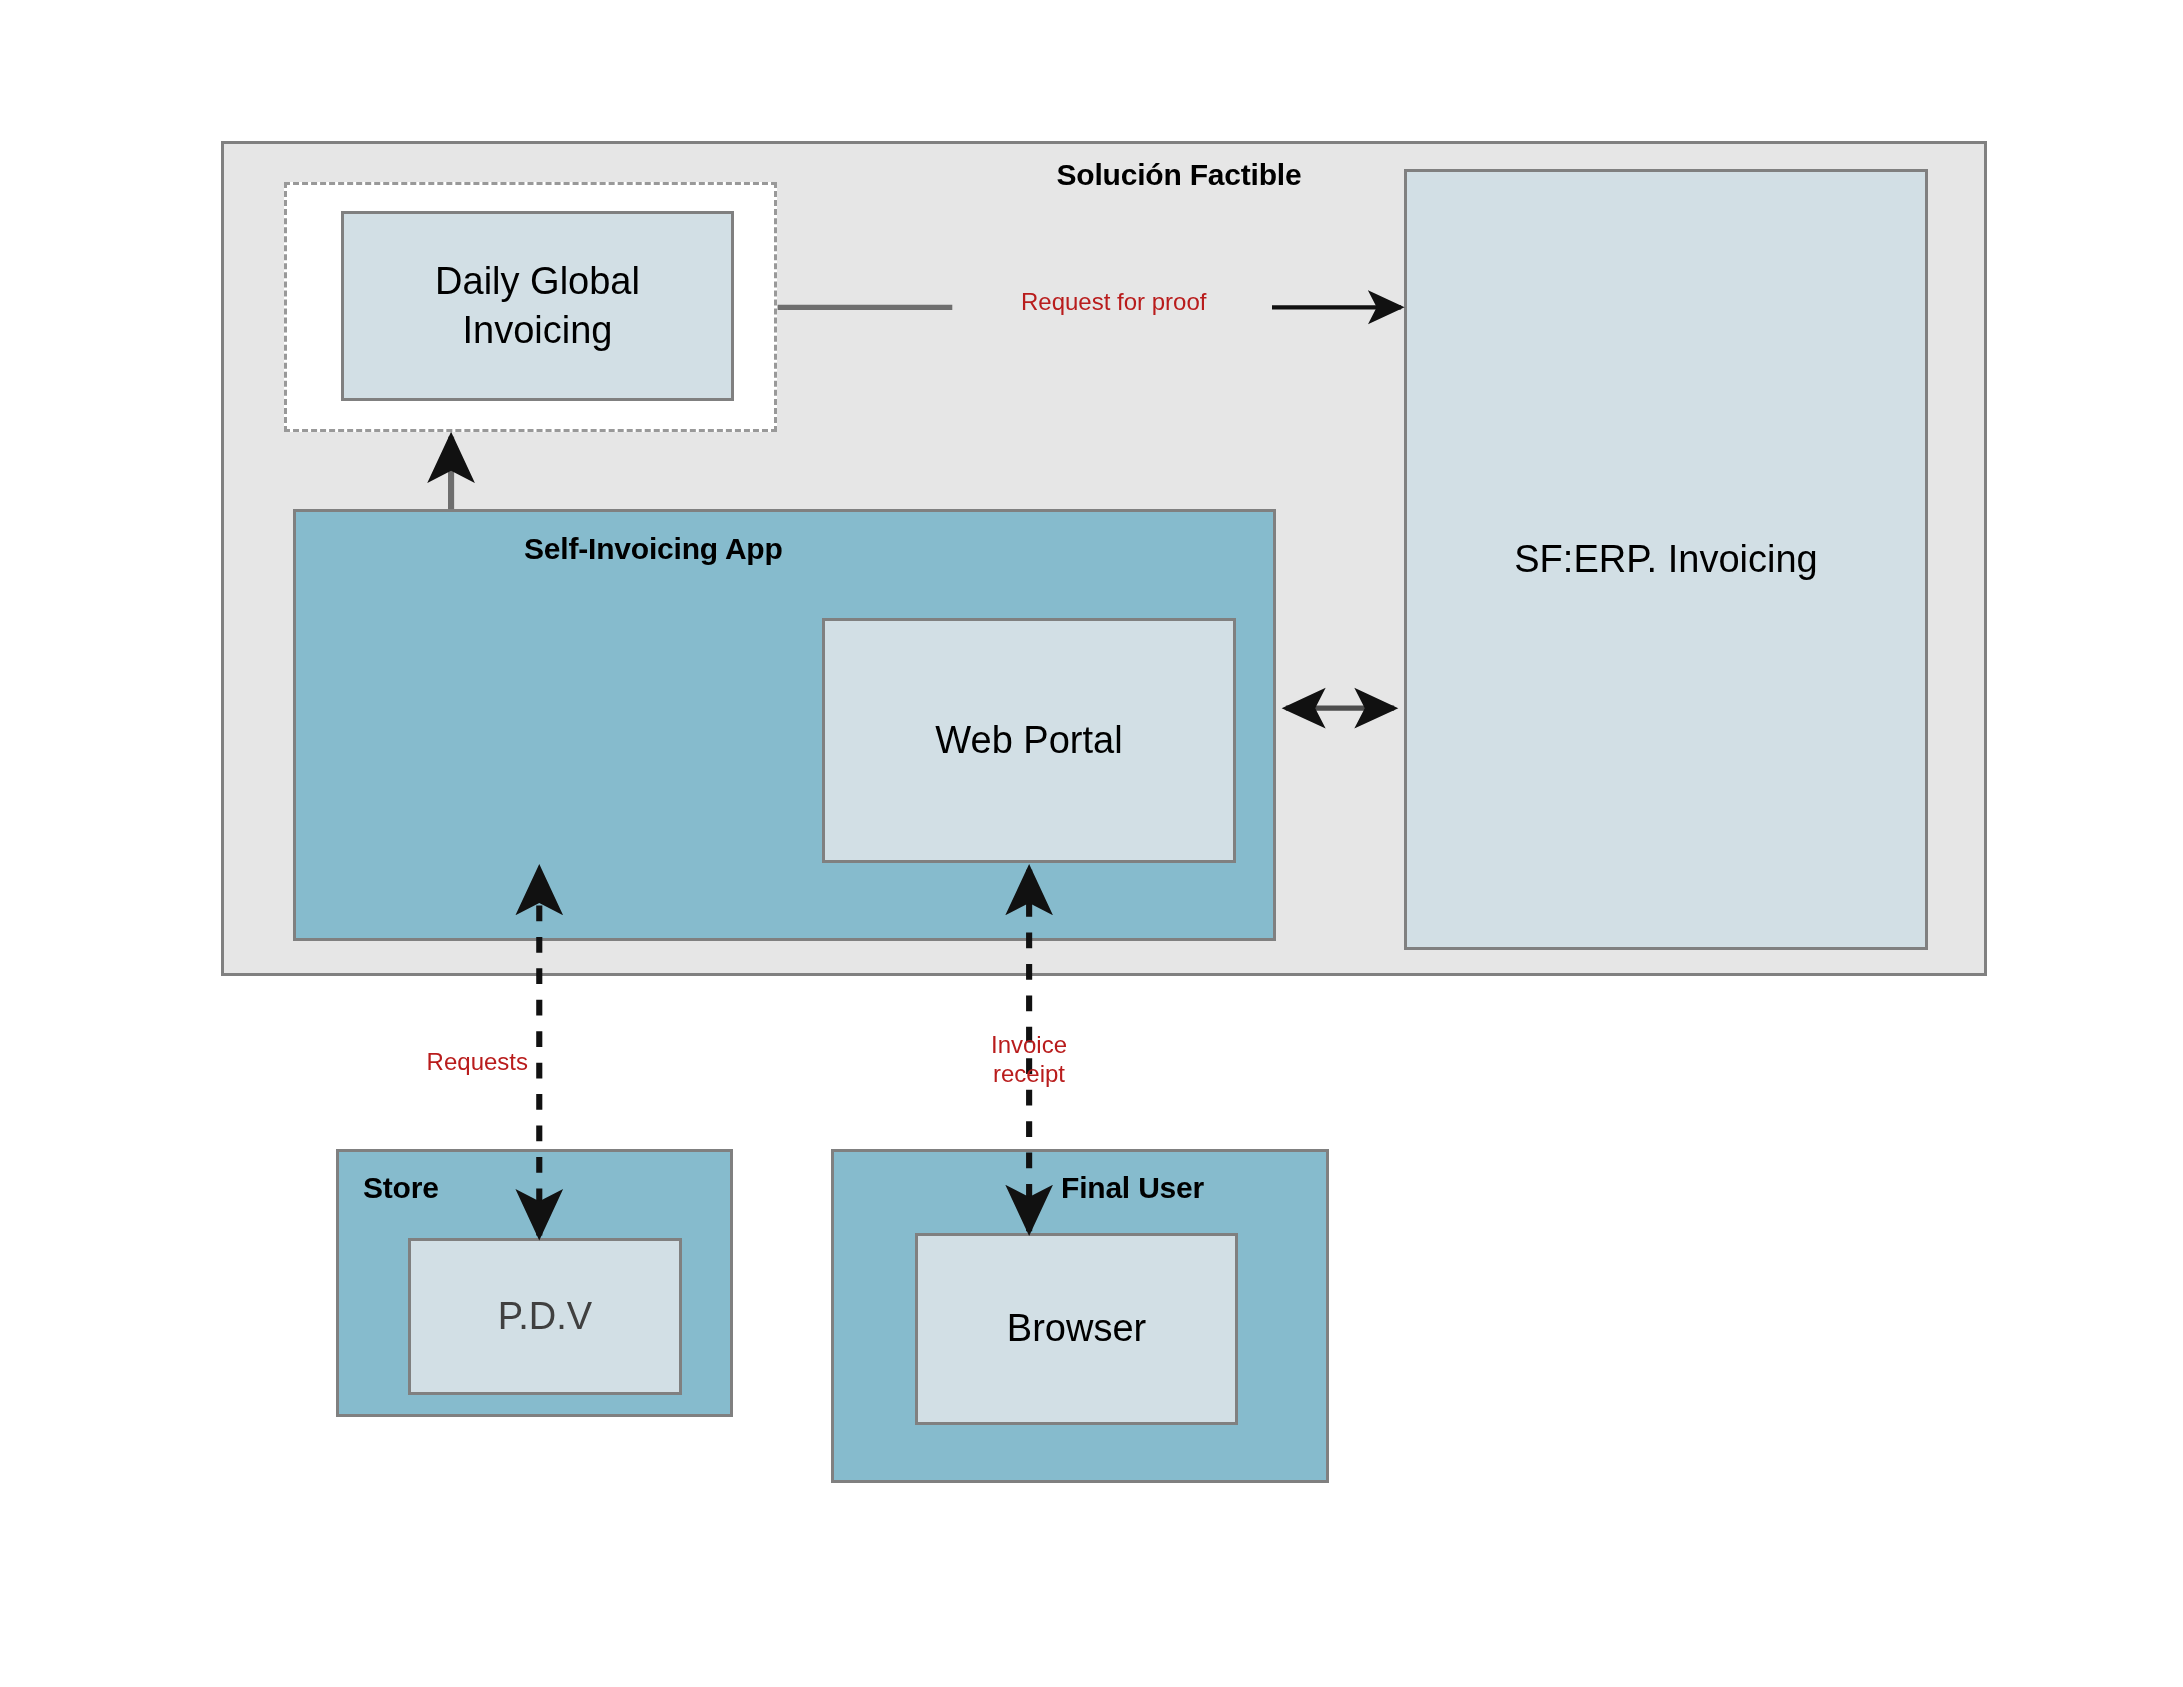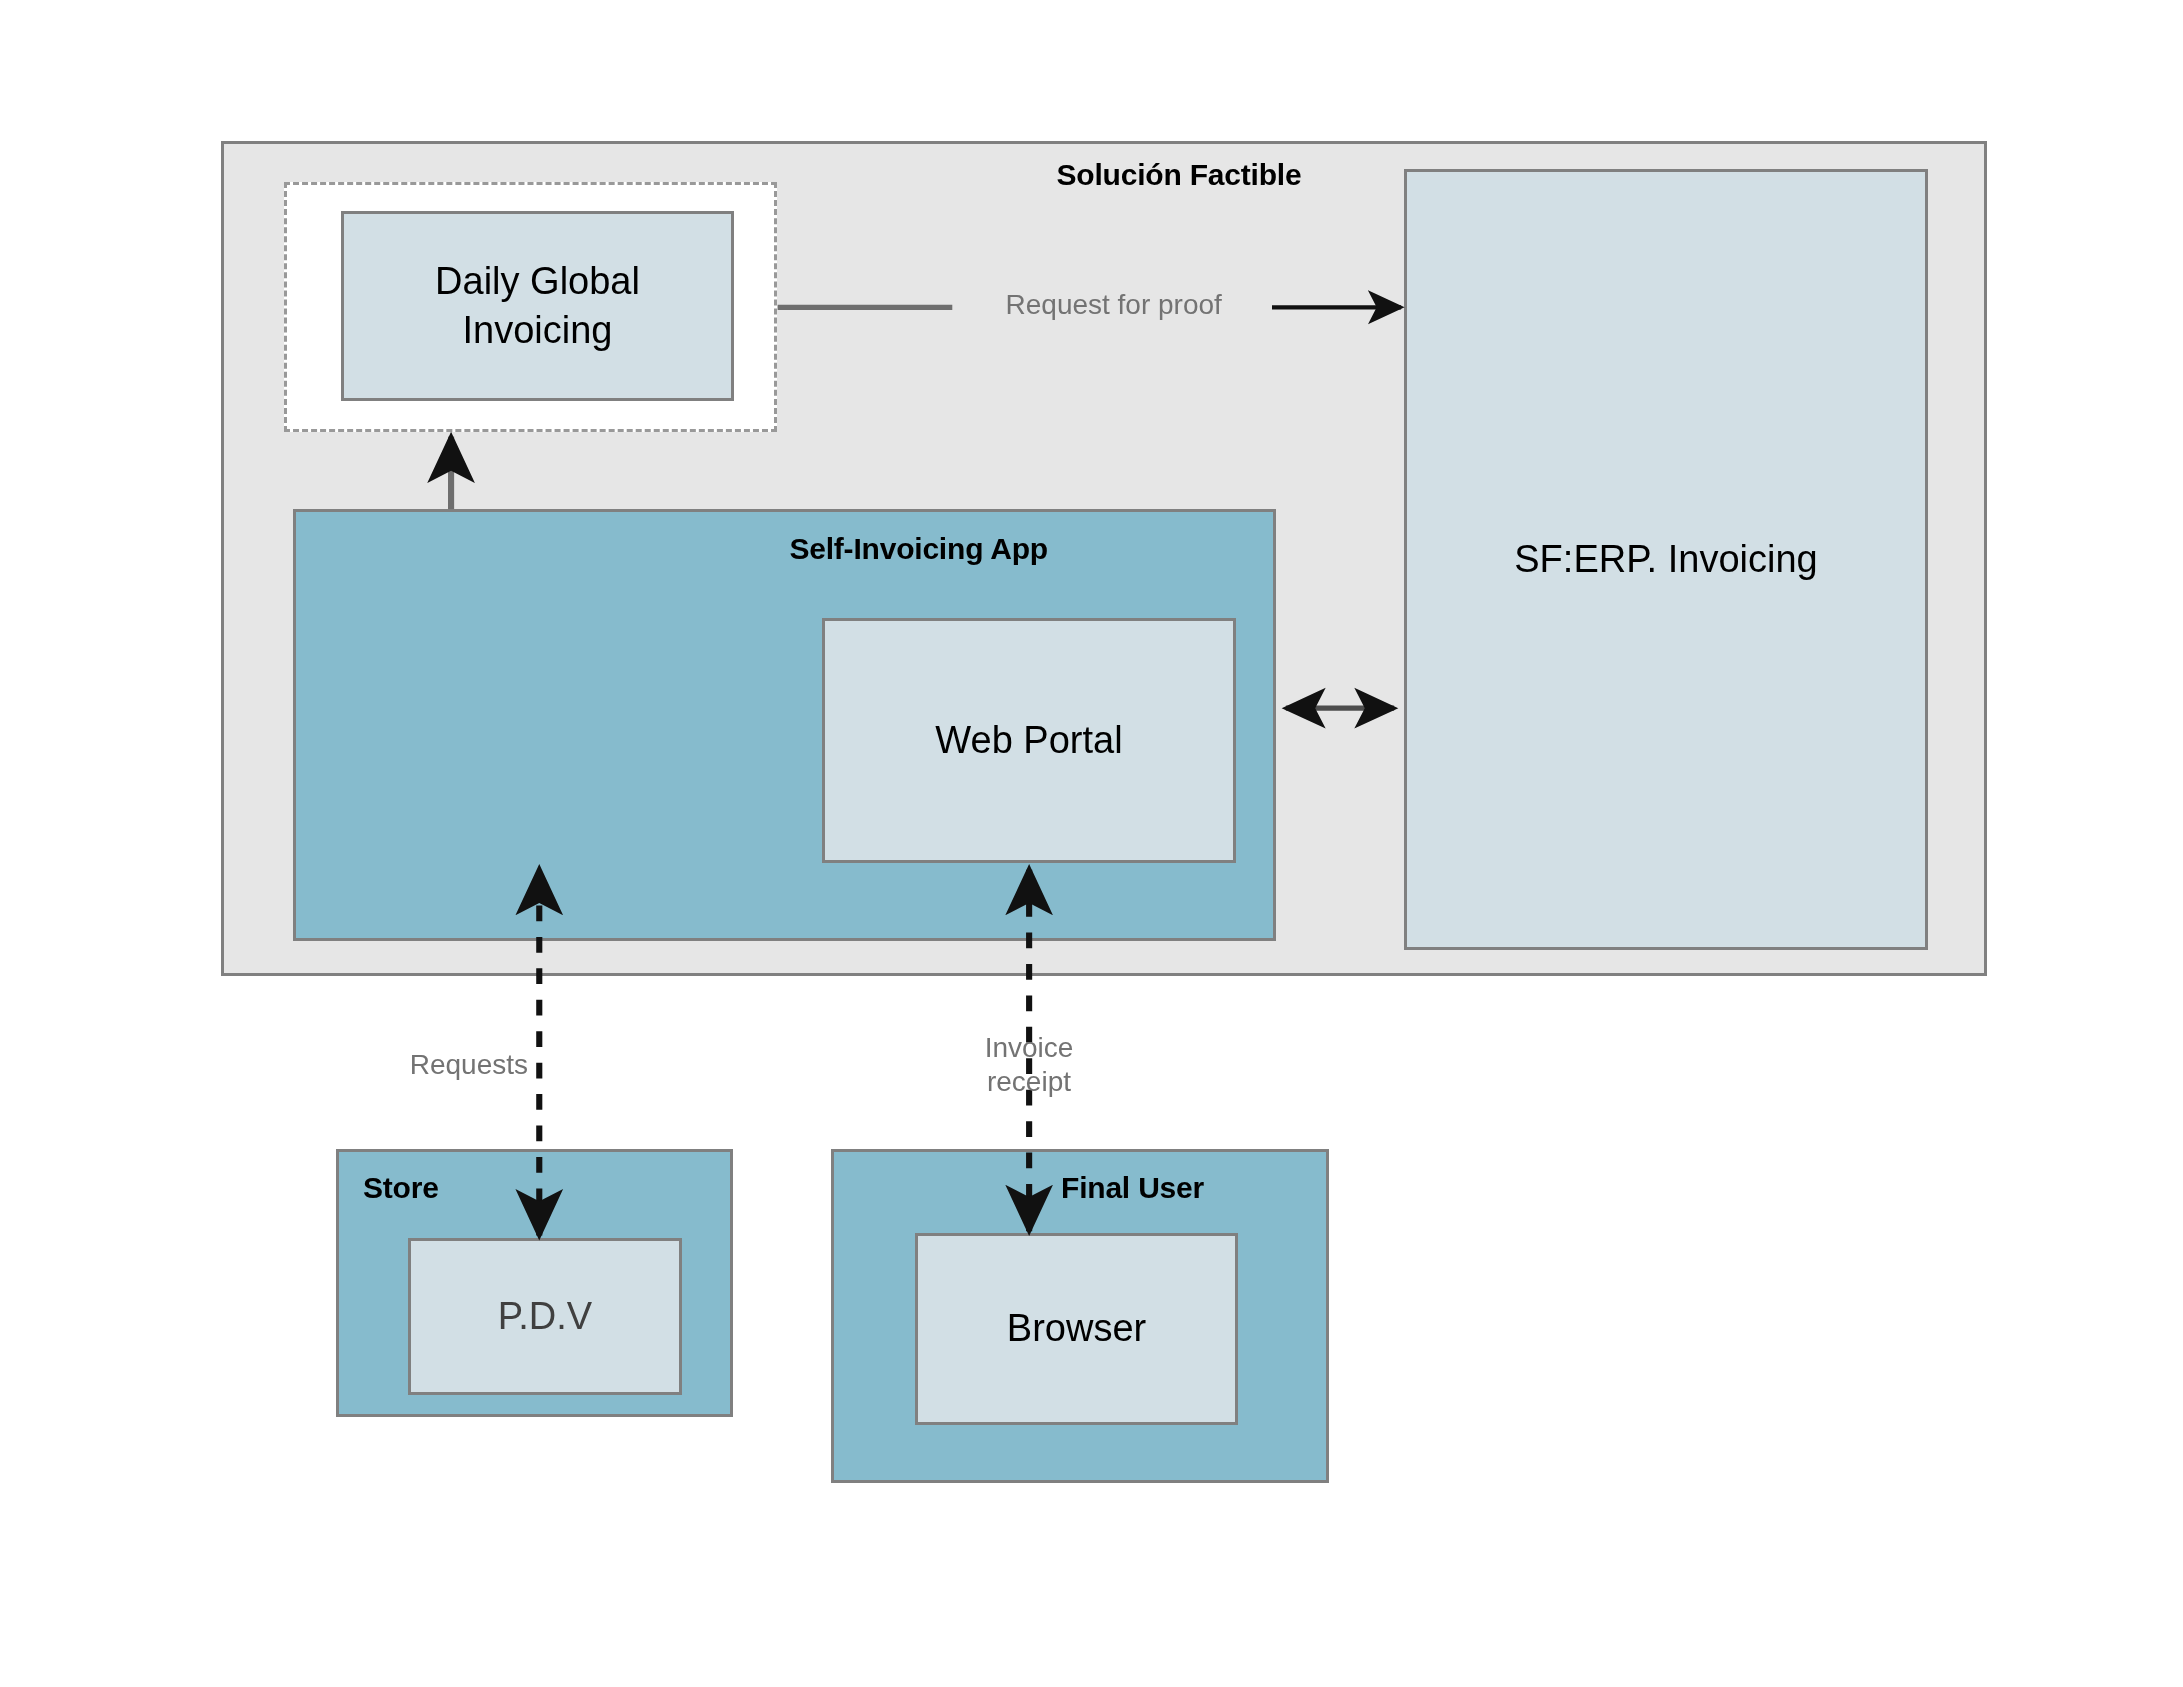--- a/index.html
+++ b/index.html
@@ -60,22 +60,22 @@
     top: 50%;
     transform: translateY(-50%);
     text-align: center;
     font-size: 38px;
     color: #000000;
     line-height: 1.3;
     white-space: pre-line;
   }
   .edge-label {
     position: absolute;
-    font-size: 28px;
-    color: #737373;
+    font-size: 24px;
+    color: #b91c1c;
     line-height: 1.2;
     white-space: pre-line;
   }
   .muted-node-label {
     color: #404040;
   }
 
   
   #wires {
     position: absolute;
@@ -98,21 +98,21 @@
   <div class="box dashed-group" style="left:284px; top:182px; width:493px; height:250px;">
   </div>
 
   <div class="box light-node" style="left:341px; top:211px; width:393px; height:190px;">
     <div class="node-center">Daily Global
 Invoicing</div>
   </div>
 
   <div class="box teal-group" style="left:293px; top:509px; width:983px; height:432px;">
   </div>
-  <div class="label group-title" style="left:524px; top:531px; width:524px; text-align:right;">Self-Invoicing App</div>
+  <div class="label group-title" style="left:524px; top:531px; width:524px; text-align:left;">Self-Invoicing App</div>
 
 
   <div class="box light-node" style="left:822px; top:618px; width:414px; height:245px;">
     <div class="node-center">Web Portal</div>
   </div>
 
   <div class="box light-node" style="left:1404px; top:169px; width:524px; height:781px;">
     <div class="node-center">SF:ERP. Invoicing</div>
   </div>
 

